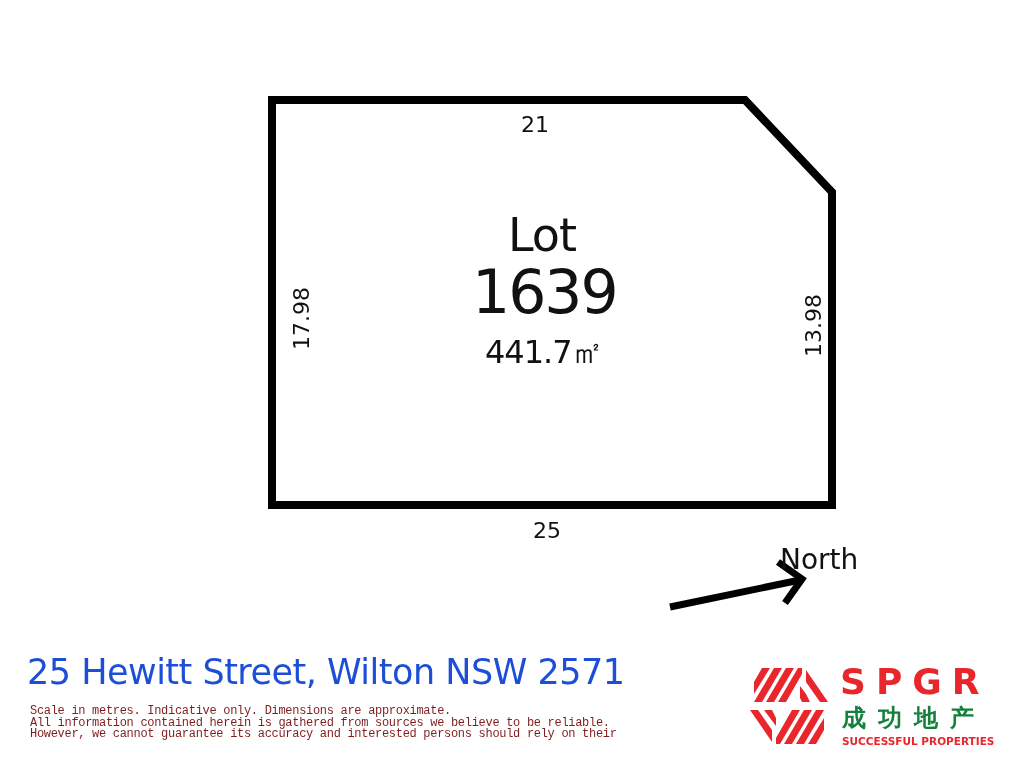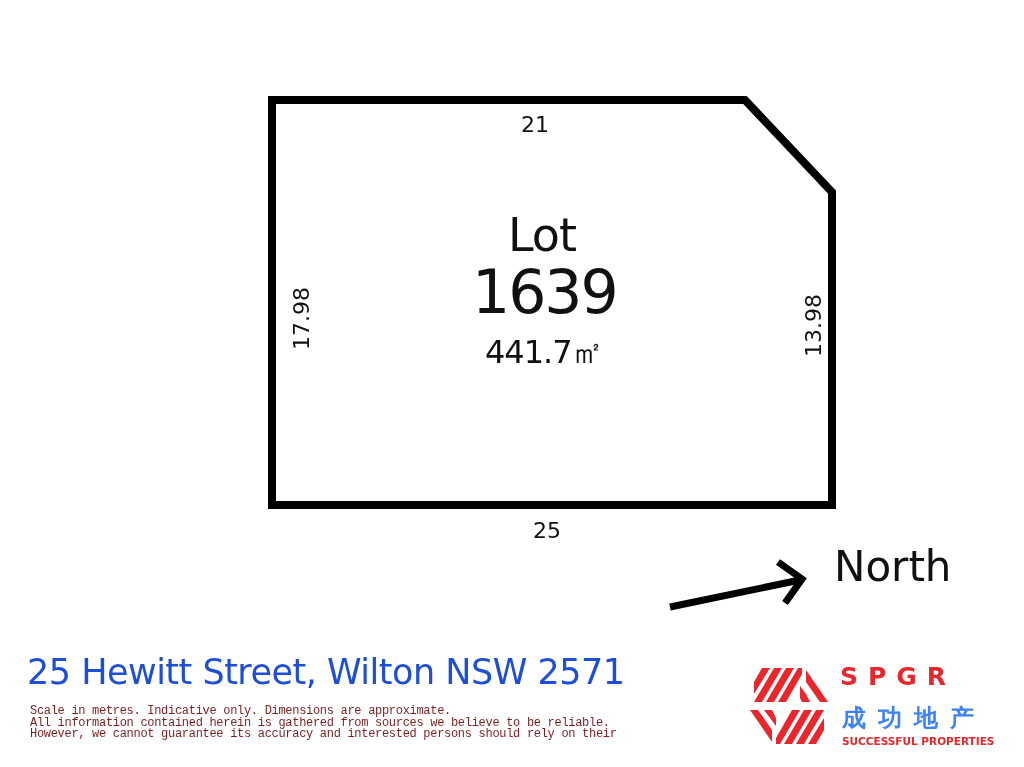--- a/index.html
+++ b/index.html
@@ -57,22 +57,22 @@
       letter-spacing: -2px;
       text-align: center;
     }
     .lot-area {
       left: 485px; top: 336px;
       font-size: 32px;
       line-height: 1;
       letter-spacing: -1px;
     }
     .north-label {
-      left: 834px; top: 546px;
-      font-size: 42px;
+      left: 780px; top: 546px;
+      font-size: 28px;
       line-height: 1;
     }
     .address {
       left: 27px; top: 655px;
       font-family: "DejaVu Sans", sans-serif;
       font-size: 35px;
       line-height: 1;
       letter-spacing: -0.5px;
       color: #1d4ed8;
     }
@@ -95,21 +95,21 @@
     .brand-logo {
       position: absolute;
       left: 0; top: 0;
       width: 82px; height: 84px;
     }
     .brand-name {
       position: absolute;
       left: 92px; top: 0px;
       font-family: "DejaVu Sans", sans-serif;
       font-weight: bold;
-      font-size: 25px;
+      font-size: 36px;
       letter-spacing: 10px;
       line-height: 1;
     }
     .brand-chinese {
       position: absolute;
       left: 94px; top: 42px;
       font-family: "DejaVu Sans", sans-serif;
       font-weight: bold;
       font-size: 24px;
       letter-spacing: 12px;
@@ -170,15 +170,15 @@
       <polygon points="2,46 10,46 24,66 24,78"></polygon>
       <polygon points="16,46 24,46 28,54 28,62"></polygon>
 
       <polygon points="44,46 52,46 32,80 28,80 28,74"></polygon>
       <polygon points="56,46 64,46 44,80 36,80"></polygon>
       <polygon points="68,46 76,46 56,80 48,80"></polygon>
       <polygon points="76,54 76,66 68,80 60,80"></polygon>
     </g>
   </svg>
   <div class="brand-name" style="color:#e8262c">SPGR</div>
-  <div class="brand-chinese" style="color:#3b82f6">成功地产</div>
+  <div class="brand-chinese" style="color:#15803d">成功地产</div>
   <div class="brand-tagline" style="color:#e8262c">SUCCESSFUL PROPERTIES</div>
 </div>
 
 </body></html>

